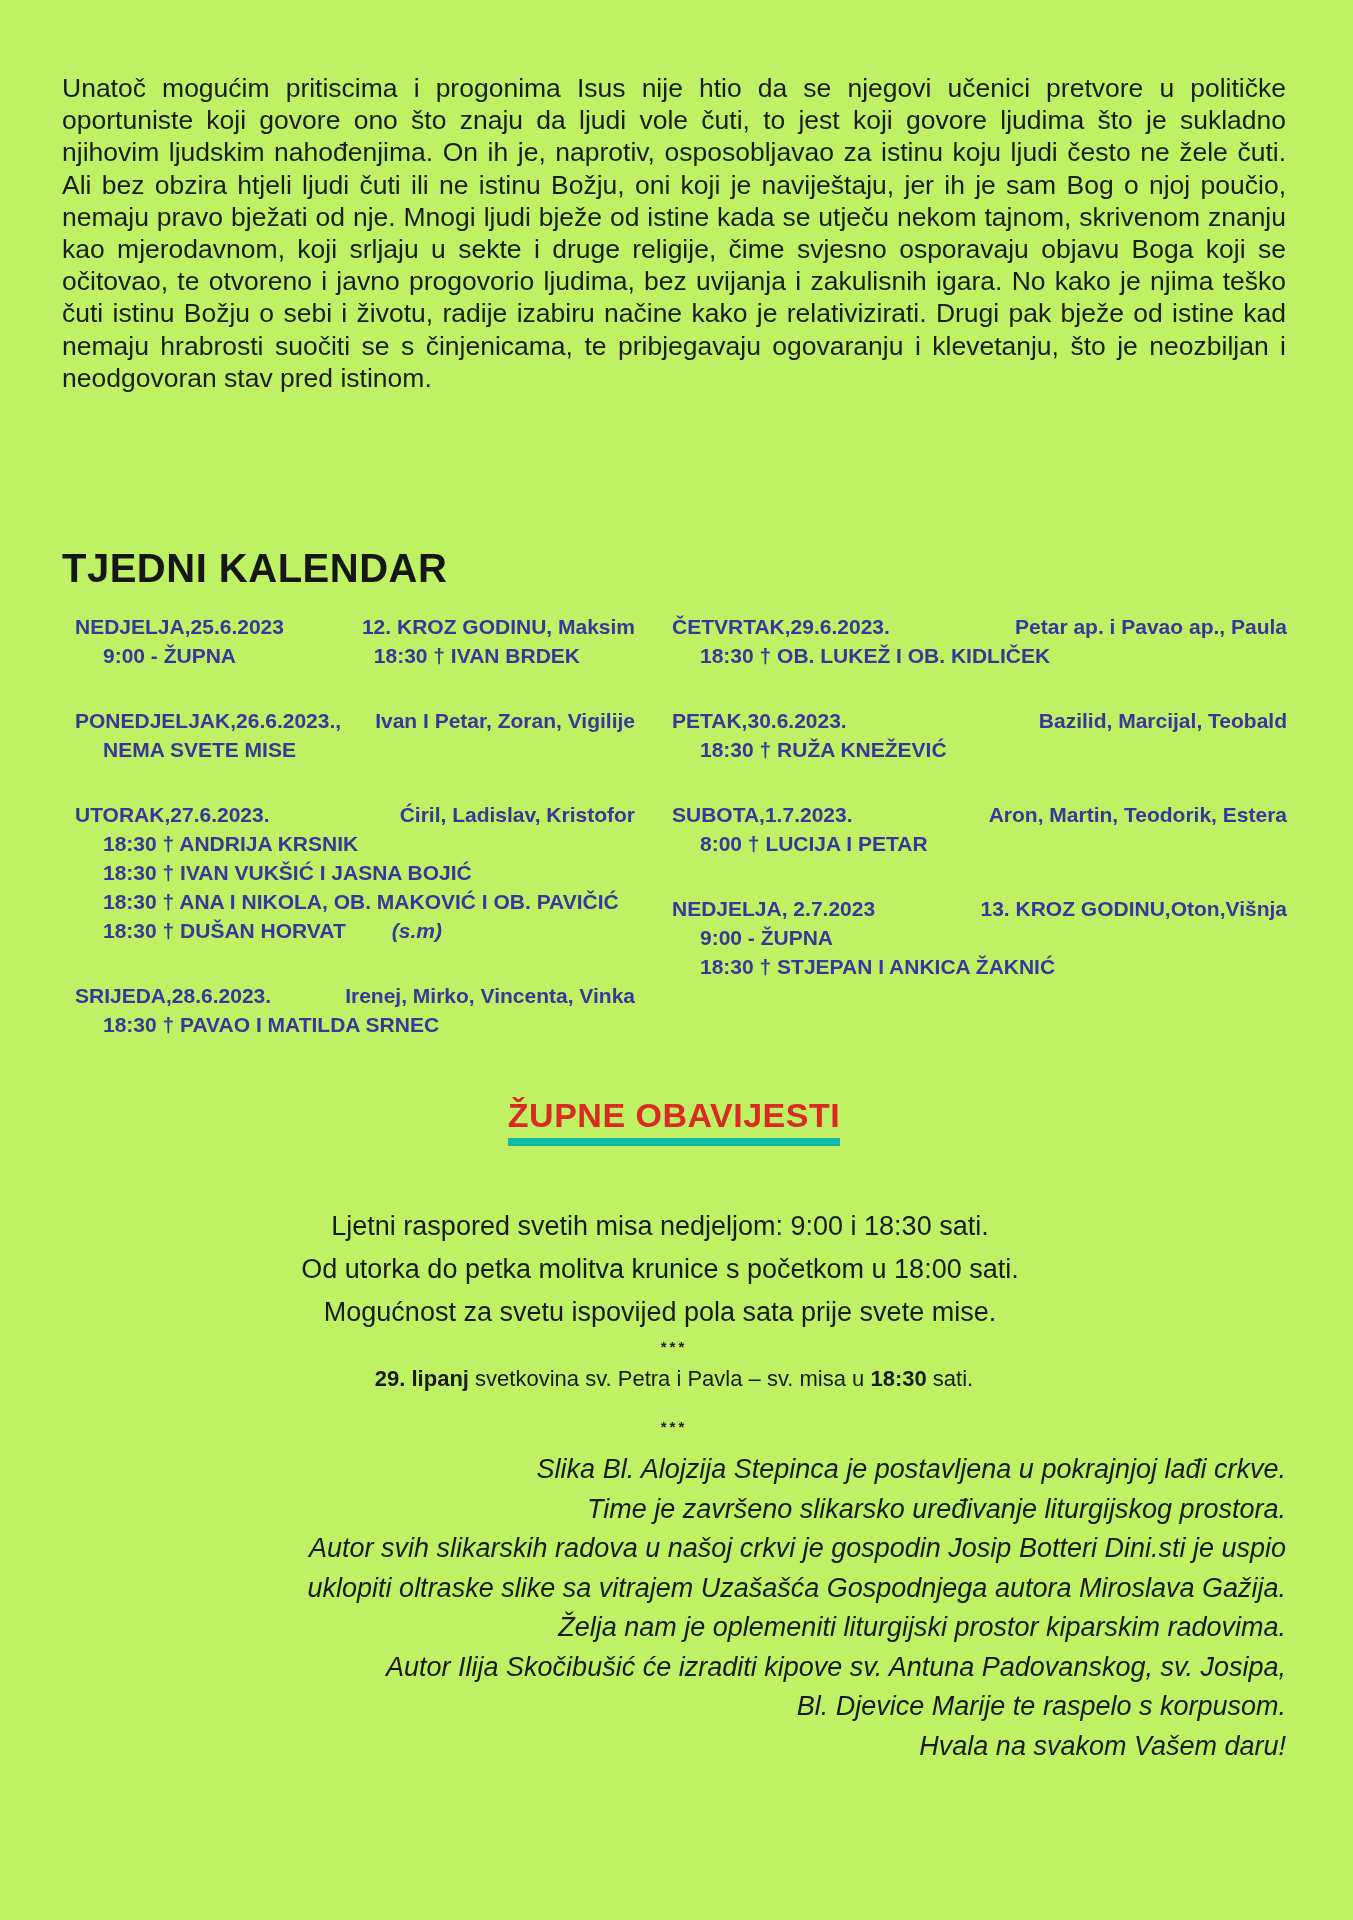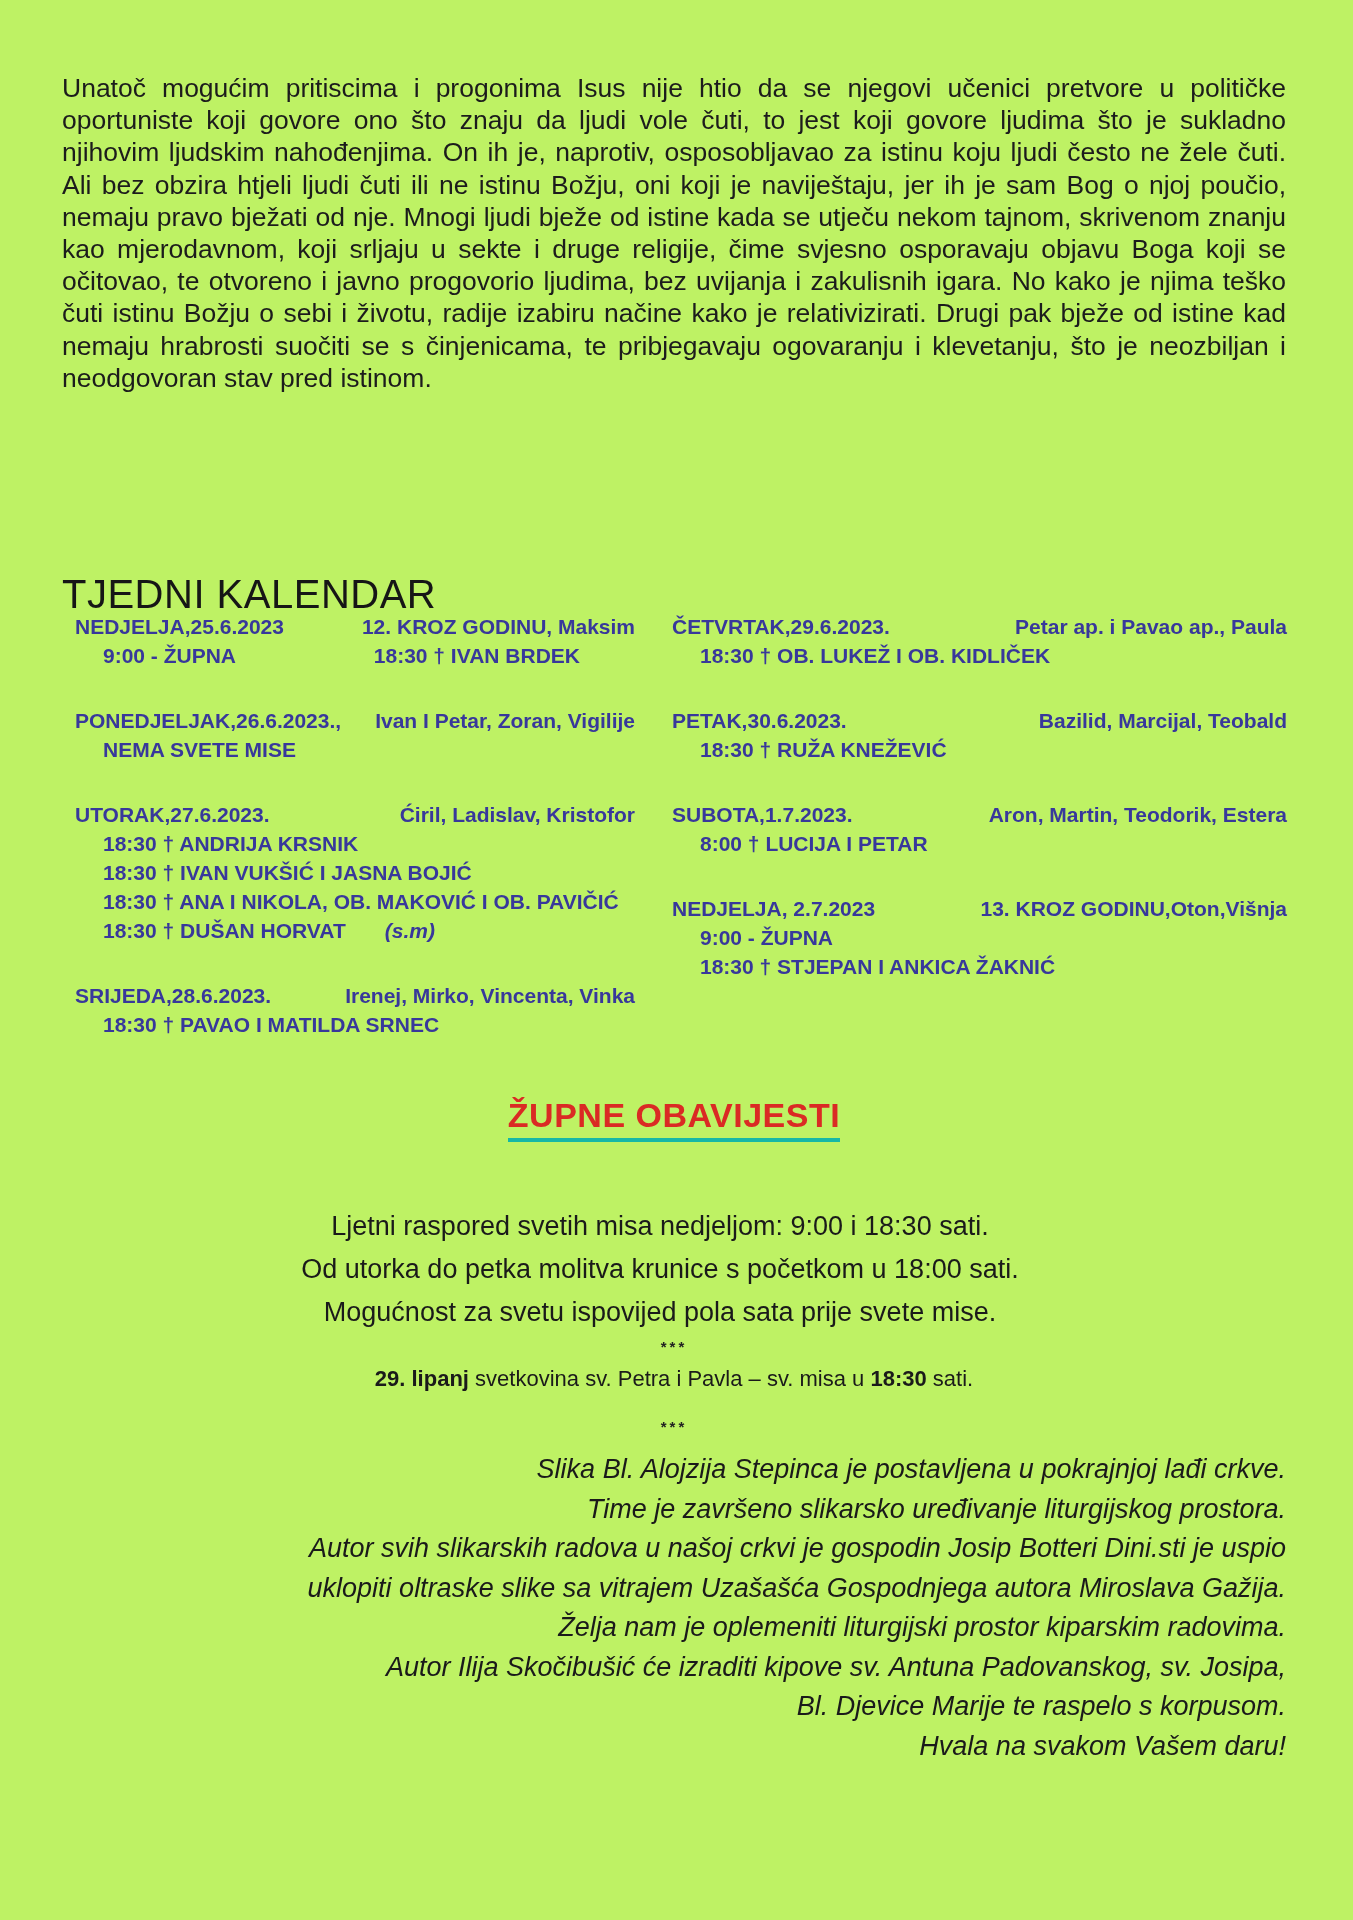--- a/index.html
+++ b/index.html
@@ -13,50 +13,50 @@
   
   .intro{
     position:absolute;left:62px;top:72px;width:1224px;
     margin:0;
     font-size:26.5px;line-height:32.2px;
     color:#1c1c1c;
     text-align:justify;
   }
   
   .cal-title{
-    position:absolute;left:62px;top:572px;margin:0;
-    font-size:40px;font-weight:normal;color:#161616;
+    position:absolute;left:62px;top:546px;margin:0;
+    font-size:40px;font-weight:bold;color:#161616;
     letter-spacing:0.5px;
   }
   
   .calendar{
     position:absolute;left:75px;top:612px;width:1212px;
     display:flex;
     color:#38389b;
     font-weight:bold;
     font-size:21px;line-height:29px;
   }
   .col{display:flex;flex-direction:column;}
   .col-left{width:560px;}
   .col-right{width:615px;margin-left:37px;}
   .entry{margin-bottom:36px;}
   .ehead{display:flex;justify-content:space-between;align-items:baseline;}
   .eline{display:flex;align-items:baseline;gap:32px;}
   .la{margin-left:28px;}
   .lb{margin-left:auto;margin-right:55px;}
-  .note{margin-left:7px;font-style:italic;}
+  .note{margin-left:14px;font-style:italic;}
   
   .ann-title-wrap{
     position:absolute;left:62px;top:1096px;width:1224px;
     text-align:center;margin:0;
   }
   .ann-title{
     display:inline-block;
     font-size:34px;font-weight:bold;color:#da2a24;
-    border-bottom:4px solid #14b8a6;
+    border-bottom:8px solid #14b8a6;
     padding-bottom:3px;
     letter-spacing:0.5px;
   }
   .sched{
     position:absolute;left:48px;top:1205px;width:1224px;
     text-align:center;color:#1a1a1a;
     font-size:27px;line-height:43px;
   }
   .sep{
     position:absolute;left:62px;width:1224px;

